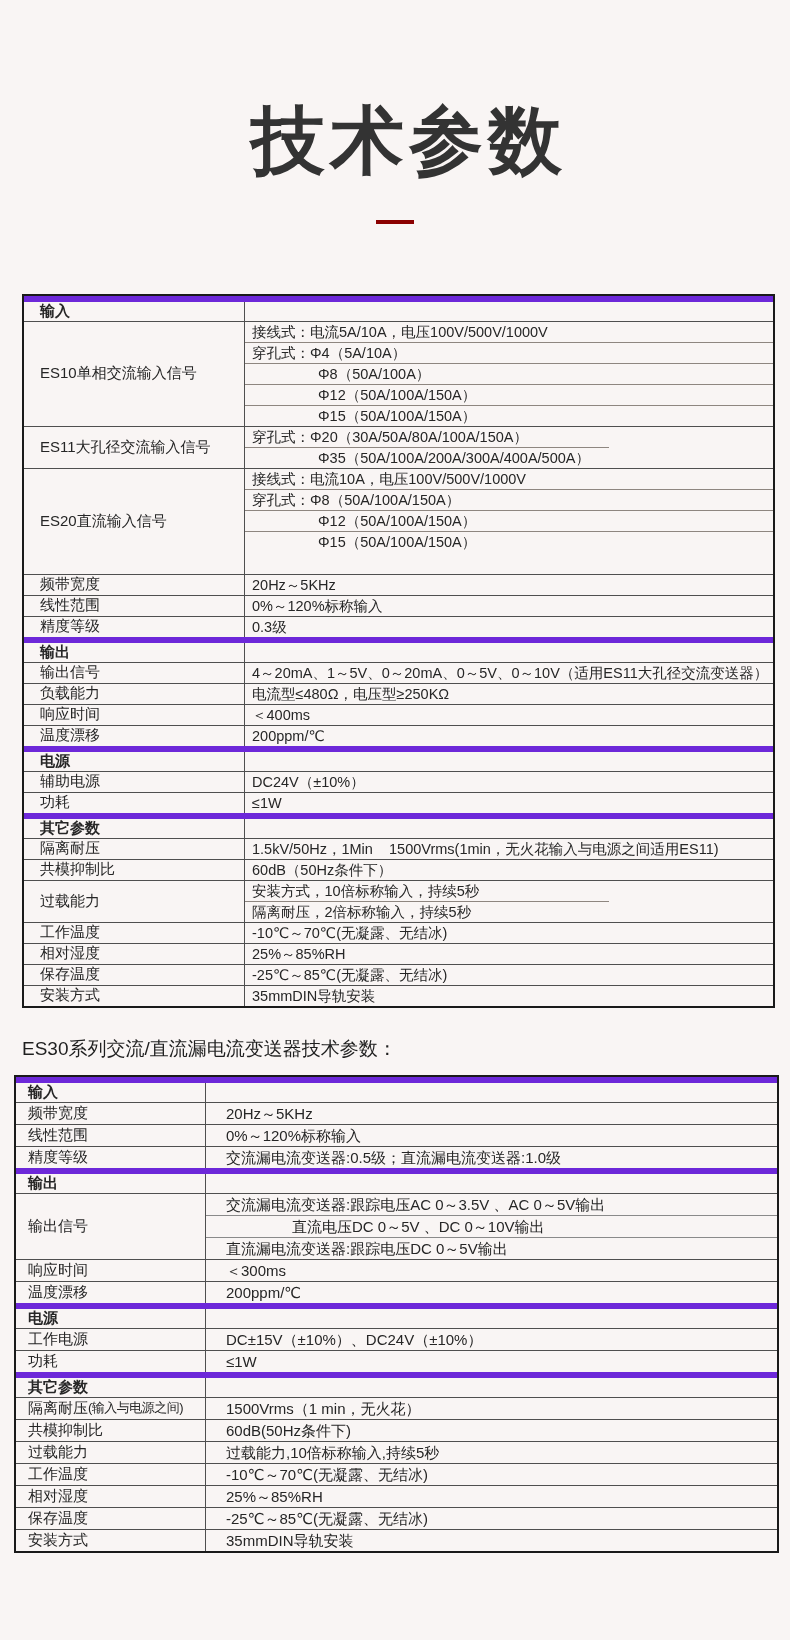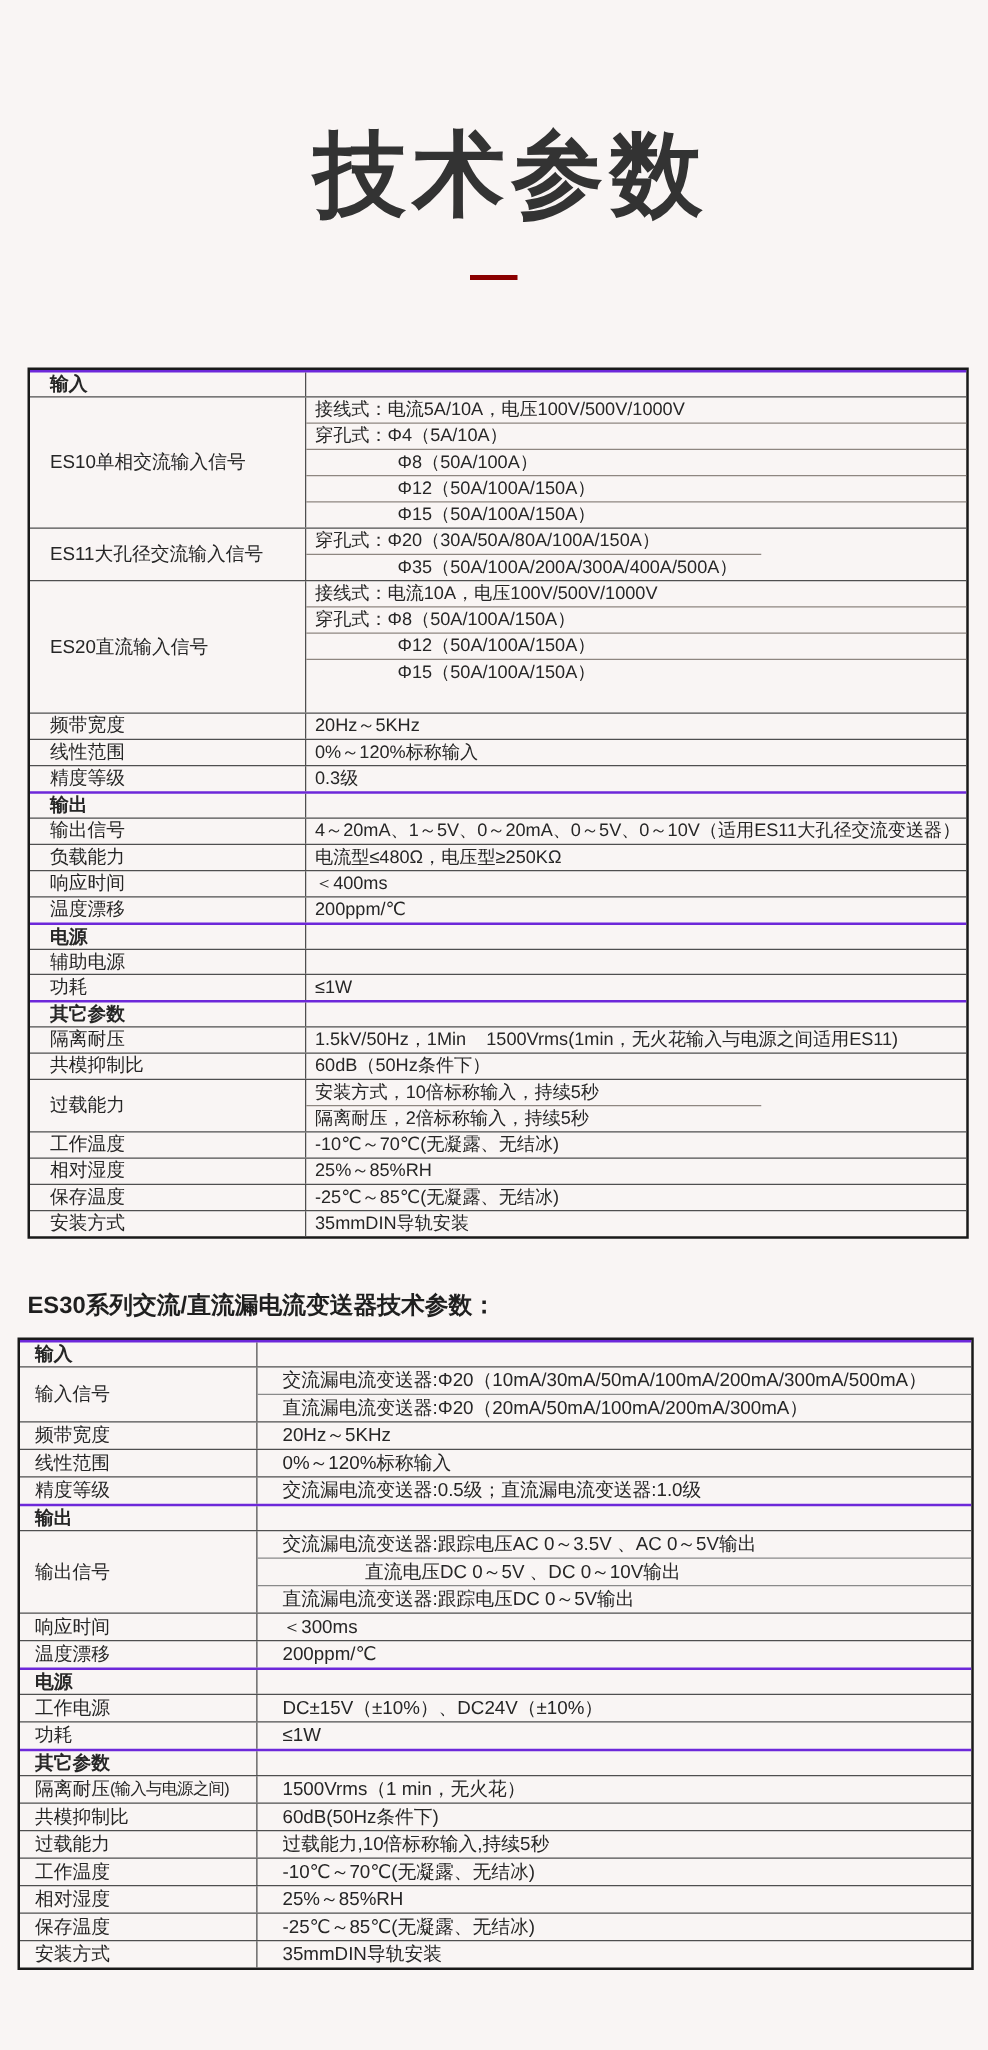--- a/index.html
+++ b/index.html
@@ -18,21 +18,21 @@
   }
   .title-dash { width:38px; height:4px; margin:40px auto 0; }
 
   
   .spec-table { border:2px solid #1a1a1a; background:transparent; }
   #table1 { margin:70px 0 0 22px; width:753px; }
   #table2 { margin:13px 0 0 14px; width:765px; }
 
   .trow { display:flex; align-items:stretch; border-top:1px solid #4f4f4f; }
   .trow:first-child { border-top:none; }
-  .trow.section { border-top:2px solid #6d28d9; }
+  .trow.section { border-top:6px solid #6d28d9; }
   .trow.section .cell-left span.lbl { font-weight:bold; }
 
   .cell-left {
     flex:0 0 auto; display:flex; align-items:center;
     border-right:1px solid #4f4f4f;
   }
   .cell-right { flex:1 1 auto; display:flex; flex-direction:column; min-width:0; }
 
   .vline { white-space:pre; overflow:visible; }
   .sep { height:1px; background:#8e8680; align-self:flex-start; width:100%; }
@@ -49,22 +49,22 @@
   
   .t2 .trow { min-height:21px; }
   .t2 .cell-left { width:190px; padding-left:12px; font-size:15px; }
   .t2 .vline { line-height:21px; min-height:21px; padding-left:20px; font-size:15px; }
   .t2 .vline.ind { padding-left:86px; }
   .t2 .sep { background:#8a8a8a; }
 
   .lbl-suffix { font-size:13px; letter-spacing:-0.5px; }
 
   .section2-title {
-    margin:40px 0 0 22px;
-    font-size:19px; font-weight:bold; color:#1f1f1f;
+    margin:28px 0 0 22px;
+    font-size:19px; font-weight:normal; color:#1f1f1f;
   }
 </style>
 </head>
 <body style="background: rgb(249, 245, 244);">
 
 <h1 class="page-title">技术参数</h1>
 <div class="title-dash" style="background: rgb(139, 0, 0);"></div>
 
 <div id="table1" class="spec-table t1">
     <div class="trow section header-row">
@@ -178,20 +178,23 @@
     <div class="trow section">
       <div class="cell-left">
         <span class="lbl">电源</span>
       </div>
       <div class="cell-right"></div>
     </div>
     <div class="trow">
       <div class="cell-left">
         <span class="lbl">辅助电源</span>
       </div>
+      <div class="cell-right">
+        <div class="vline">DC24V（±10%）</div>
+      </div>
     </div>
     <div class="trow">
       <div class="cell-left">
         <span class="lbl">功耗</span>
       </div>
       <div class="cell-right">
         <div class="vline">≤1W</div>
       </div>
     </div>
     <div class="trow section">
@@ -264,30 +267,20 @@
 
 <div id="table2" class="spec-table t2">
     <div class="trow section">
       <div class="cell-left">
         <span class="lbl">输入</span>
       </div>
       <div class="cell-right"></div>
     </div>
     <div class="trow">
       <div class="cell-left">
-        <span class="lbl">输入信号</span>
-      </div>
-      <div class="cell-right">
-        <div class="vline">交流漏电流变送器:Φ20（10mA/30mA/50mA/100mA/200mA/300mA/500mA）</div>
-        <div class="sep"></div>
-        <div class="vline">直流漏电流变送器:Φ20（20mA/50mA/100mA/200mA/300mA）</div>
-      </div>
-    </div>
-    <div class="trow">
-      <div class="cell-left">
         <span class="lbl">频带宽度</span>
       </div>
       <div class="cell-right">
         <div class="vline">20Hz～5KHz</div>
       </div>
     </div>
     <div class="trow">
       <div class="cell-left">
         <span class="lbl">线性范围</span>
       </div>

